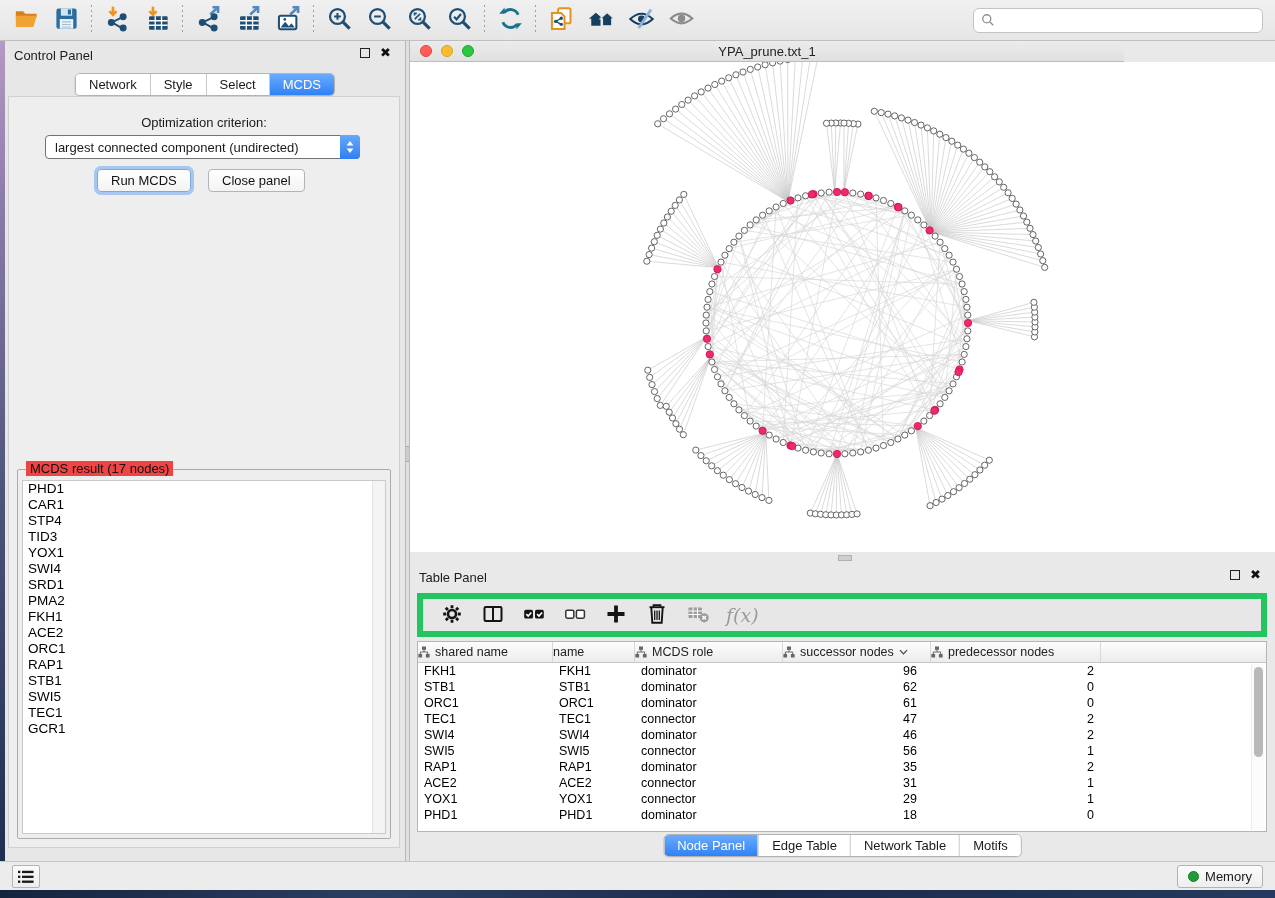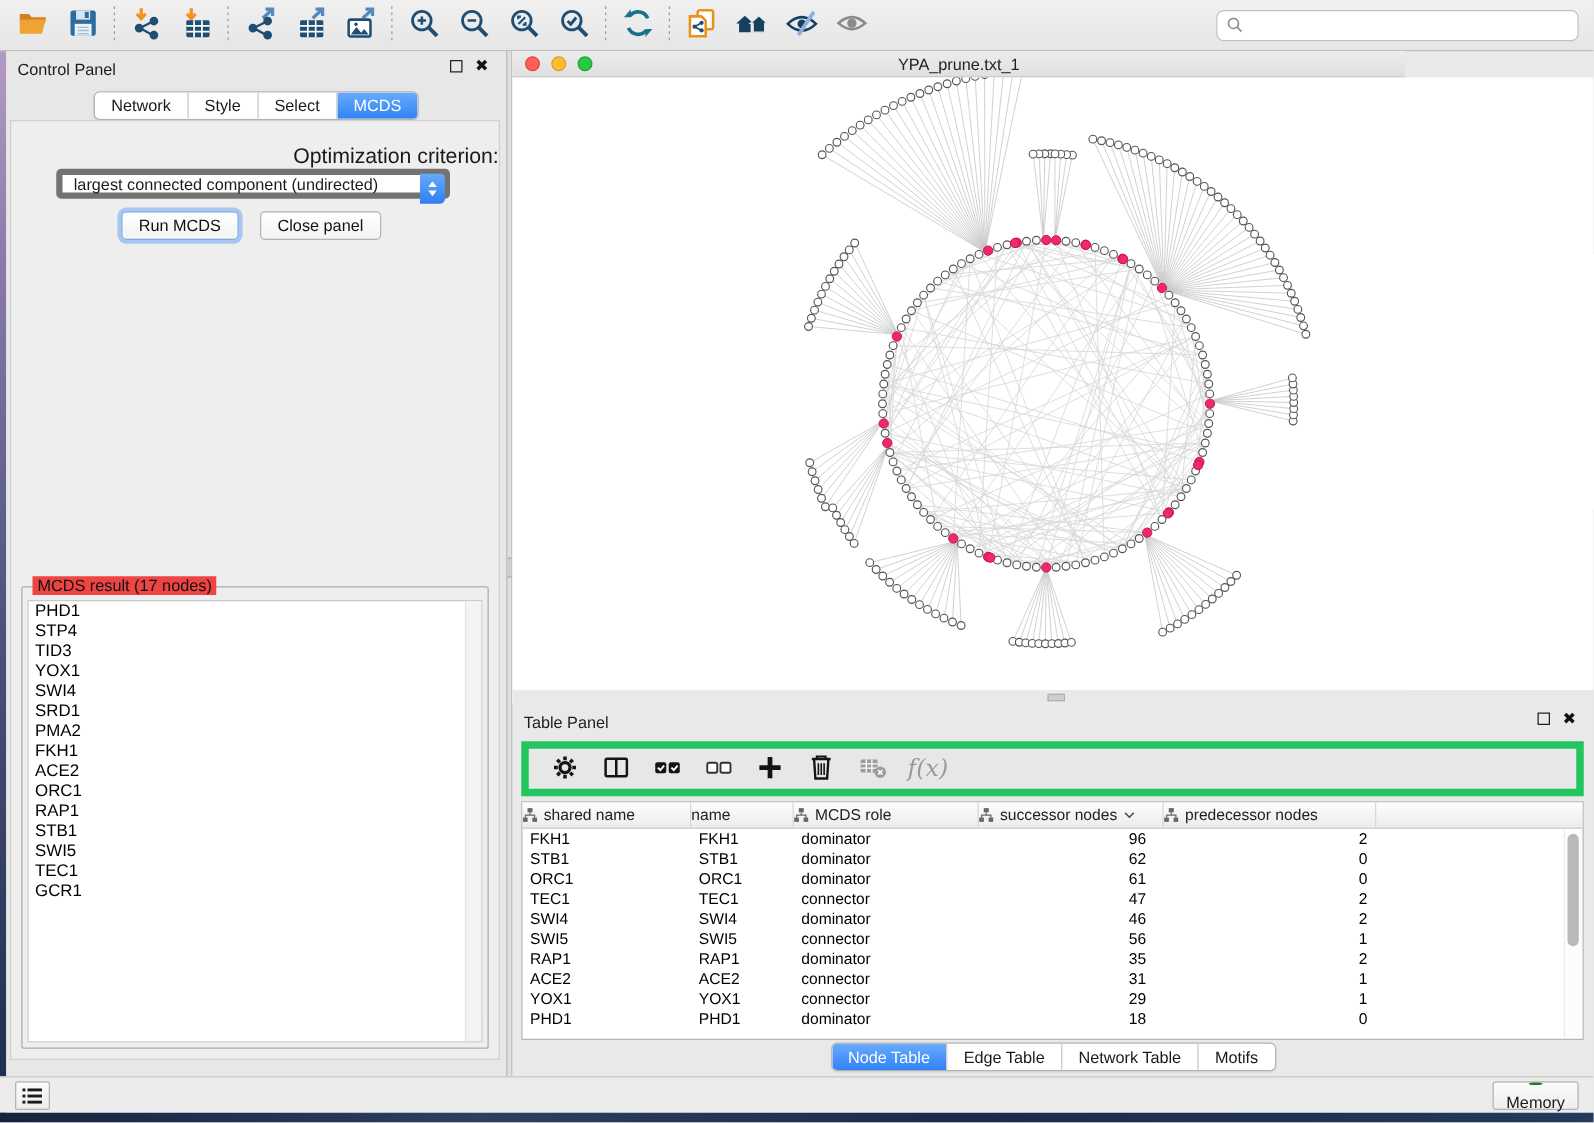--- a/index.html
+++ b/index.html
@@ -44,23 +44,23 @@
   .seg-tabs { display:inline-flex; border:1px solid #b3b3b3; border-radius:5px; background:#fff; overflow:hidden;
     box-shadow:0 1px 1px rgba(0,0,0,.06); }
   .seg-tab { padding:3px 13px; font-size:13px; color:#1a1a1a; background:#fff; border-left:1px solid #c8c8c8; cursor:pointer; white-space:nowrap; }
   .seg-tab:first-child { border-left:none; }
   .seg-tab.selected { background:linear-gradient(#6aabfc,#2f82f7); color:#fff; }
 
   #cp-tabs { position:absolute; left:50%; transform:translateX(-50%); top:32px; }
 
   #cp-content { position:absolute; left:3px; top:55px; width:392px; height:752px;
     background:#eeeeee; border:1px solid #d0d0d0; }
-  #opt-label { position:absolute; left:0; top:18px; width:100%; text-align:right; font-size:17px; color:#1a1a1a; }
+  #opt-label { position:absolute; left:0; top:18px; width:100%; text-align:center; font-size:13px; color:#1a1a1a; }
   #criterion-select { position:absolute; left:36px; top:38px; width:315px; height:24px;
-    background:#fff; border:5px solid #737373; border-radius:4px; cursor:pointer;
+    background:#fff; border:1px solid #737373; border-radius:4px; cursor:pointer;
     display:flex; align-items:center; padding-left:9px; font-size:13px; }
   #criterion-stepper { position:absolute; right:-1px; top:-1px; width:20px; height:24px; border-radius:0 4px 4px 0;
     background:linear-gradient(#66a9fc,#2f7ef3); display:flex; flex-direction:column; align-items:center; justify-content:center; gap:2px; }
   #criterion-stepper svg { display:block; }
   .mac-btn { background:linear-gradient(#ffffff,#f3f3f3); border:1px solid #b4b4b4; border-radius:4px;
     font-size:13px; padding:3px 13px; cursor:pointer; color:#111;
     font-family:"Liberation Sans","DejaVu Sans",sans-serif; }
   #run-mcds { position:absolute; left:88px; top:72px;
     border-color:#7aa9e0; box-shadow:0 0 0 3px rgba(110,165,245,.55); }
   #close-panel { position:absolute; left:199px; top:72px; }
@@ -120,21 +120,21 @@
   #nt-scrollbar { position:absolute; right:1px; top:22px; bottom:1px; width:14px; background:#fcfcfc; border-left:1px solid #ededed; }
   #nt-thumb { position:absolute; left:2px; top:3px; width:9px; height:90px; border-radius:5px; background:#b9b9b9; cursor:pointer; }
 
   #tp-tabs { position:absolute; left:50%; transform:translateX(-50%); top:271px; }
 
   
   #status-bar { left:0; top:861px; width:1275px; height:29px; background:#ececec; border-top:1px solid #c6c6c6; }
   #list-btn { position:absolute; left:12px; top:3px; width:28px; height:23px; background:linear-gradient(#fbfbfb,#ededed);
     border:1px solid #b3b3b3; border-radius:2px; display:flex; align-items:center; justify-content:center; cursor:pointer; }
   #memory-btn { position:absolute; right:12px; top:3px; height:23px; background:linear-gradient(#fbfbfb,#eeeeee);
-    border:1px solid #b3b3b3; border-radius:3px; display:flex; align-items:center; gap:6px; padding:0 10px; cursor:pointer; font-size:13px;flex-direction:column; }
+    border:1px solid #b3b3b3; border-radius:3px; display:flex; align-items:center; gap:6px; padding:0 10px; cursor:pointer; font-size:13px; }
   #memory-dot { width:11px; height:11px; border-radius:50%; background:#1d9e3a; border:1px solid #157a2c; }
 </style>
 </head>
 <body>
 
 <div id="toolbar" class="abs">
   <div id="toolbar-groups" style="display:flex;align-items:center;">
       <span class="tb-btn">
         <span><svg viewBox="0 0 24 24">
             <path d="M2.5 5.5h6.5l2 2.3H21v3H2.5z" fill="#d4801f"></path>
@@ -336,20 +336,21 @@
     </div>
 
     <button id="run-mcds" class="mac-btn">Run MCDS</button>
     <button id="close-panel" class="mac-btn">Close panel</button>
 
     <div id="result-group">
       <span id="result-legend">MCDS result (17 nodes)</span>
       <div id="result-list">
         <div id="result-items">
             <div class="result-item">PHD1</div>
+            <div class="result-item">CAR1</div>
             <div class="result-item">STP4</div>
             <div class="result-item">TID3</div>
             <div class="result-item">YOX1</div>
             <div class="result-item">SWI4</div>
             <div class="result-item">SRD1</div>
             <div class="result-item">PMA2</div>
             <div class="result-item">FKH1</div>
             <div class="result-item">ACE2</div>
             <div class="result-item">ORC1</div>
             <div class="result-item">RAP1</div>
@@ -1136,21 +1137,21 @@
           <div class="nt-cell num2">0</div>
           <div class="nt-cell"></div>
         </div>
       </div>
     <div id="nt-scrollbar">
       <div id="nt-thumb"></div>
     </div>
   </div>
 
   <div id="tp-tabs" class="seg-tabs">
-      <span class="seg-tab selected">Node Table</span>
+      <span class="seg-tab selected">Node Panel</span>
       <span class="seg-tab">Edge Table</span>
       <span class="seg-tab">Network Table</span>
       <span class="seg-tab">Motifs</span>
     </div>
 </div>
 
 <div id="status-bar" class="abs">
   <div id="list-btn">
     <svg width="18" height="16" viewBox="0 0 20 18">
       <g fill="#1a1a1a">

